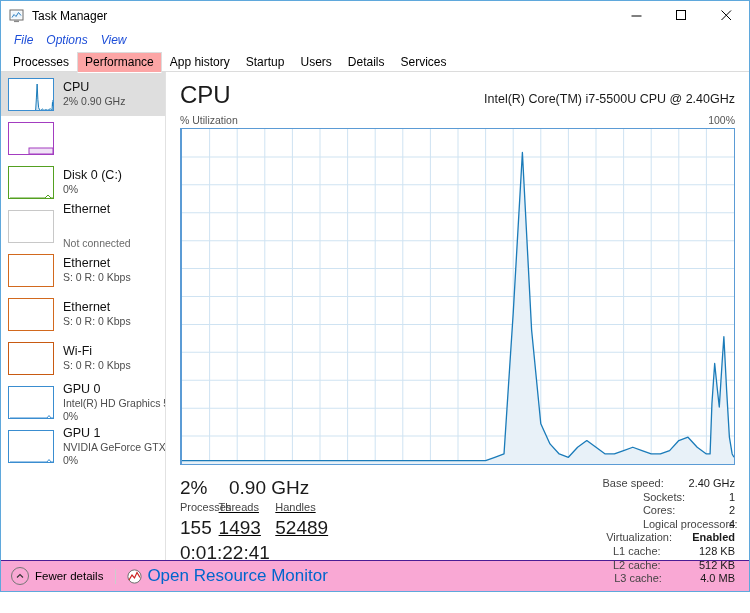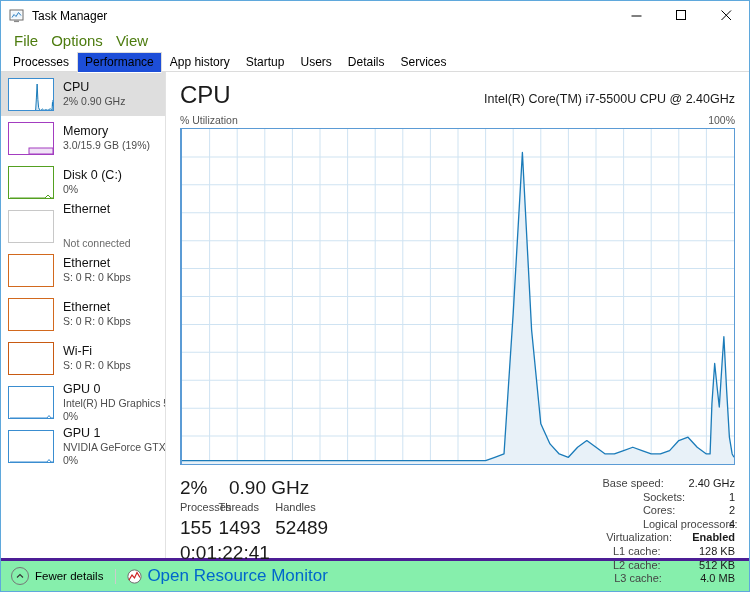--- a/index.html
+++ b/index.html
@@ -65,24 +65,25 @@
   
   #menubar {
     height: 21px;
     min-height: 21px;
     display: flex;
     align-items: center;
     padding-left: 7px;
     background: #ffffff;
   }
   .menuitem {
-    font-size: 15px;
-    color: #4d7c0f;
+    font-size: 12px;
+    color: #1d4ed8;
     padding: 2px 7px 2px 6px;
     line-height: 15px;
+    font-style: italic;
   }
   
   #tabstrip {
     height: 21px;
     min-height: 21px;
     display: flex;
     align-items: flex-end;
     padding-left: 4px;
     background: #ffffff;
     position: relative;
@@ -100,21 +101,21 @@
     padding: 2px 7px 3px 7px;
     line-height: 14px;
     background: transparent;
     border: 1px solid transparent;
     border-bottom: none;
     position: relative;
     z-index: 2;
     white-space: nowrap;
   }
   .tab.active {
-    background: #1d4ed8;
+    background: #fca5a5;
     border-color: #dcdcdc;
     border-bottom: 1px solid #ffffff;
     margin-bottom: -1px;
   }
   
   #content {
     flex: 1 1 auto;
     display: flex;
     min-height: 0;
     background: #e5e5e5;
@@ -222,21 +223,21 @@
   
   #stats {
     display: flex;
     margin-top: 10px;
   }
   #stats-left { width: 152px; min-width: 152px; }
   .stat-row { display: flex; }
   .stat-cell { min-width: 0; }
   .stat-cell.w1 { width: 49px; }
   .stat-cell.w2 { width: 72px; }
-  .stat-cell.w3 { width: 72px; }
+  .stat-cell.w3 { width: 72px; text-decoration: underline; }
   .stat-label {
     font-size: 11px;
     color: #444444;
     line-height: 15px;
     white-space: nowrap;
   }
   .stat-value {
     font-size: 19px;
     color: #1a1a1a;
     line-height: 25px;
@@ -266,22 +267,22 @@
     white-space: nowrap;
   }
   .spec-v.bold { font-weight: bold; }
   
   #statusbar {
     height: 30px;
     min-height: 30px;
     display: flex;
     align-items: center;
     padding-left: 10px;
-    border-top: 3px solid #4c1d95;
-    background: #86efac;
+    border-top: 1px solid #4c1d95;
+    background: #f9a8d4;
   }
   #fewer {
     display: flex;
     align-items: center;
     font-size: 11.5px;
     color: #000000;
   }
   #chev {
     width: 16px; height: 16px;
     border: 1px solid #767676;
@@ -376,24 +377,20 @@
           <div class="side-txt">
             <div class="side-title">CPU</div>
             <div class="side-sub">2%  0.90 GHz</div>
           </div>
         </div>
         <div class="side-item">
           <div class="thumb" style="border: 1px solid rgb(163, 61, 192);">
             <svg width="46" height="33" viewBox="0 0 46 33">
               <rect x="20" y="25" width="24" height="6" fill="#f0e2f6" stroke="#a33dc0" stroke-width="1"></rect>
             </svg>
-          </div>
-          <div class="side-txt">
-            <div class="side-title">Memory</div>
-            <div class="side-sub">3.0/15.9 GB (19%)</div>
           </div>
         </div>
         <div class="side-item">
           <div class="thumb" style="border: 1px solid rgb(84, 160, 33);">
             <svg width="46" height="33" viewBox="0 0 46 33">
               <path d="M1,31 L36,31 L39,28 L42,31 L45,31" fill="none" stroke="#54a021" stroke-width="1"></path>
             </svg>
           </div>
           <div class="side-txt">
             <div class="side-title">Disk 0 (C:)</div>

